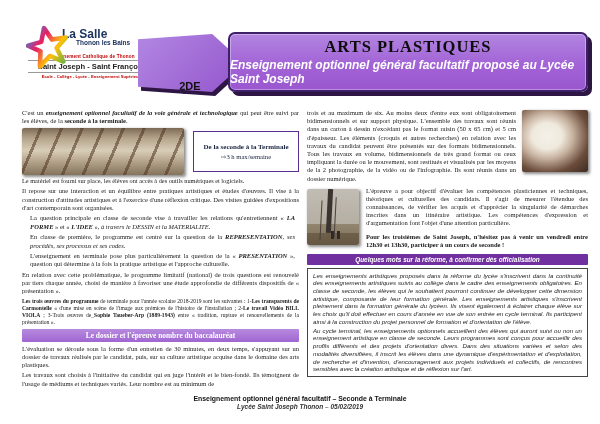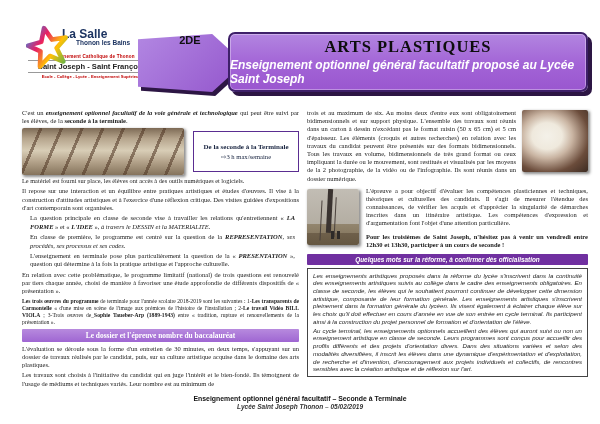--- a/index.html
+++ b/index.html
@@ -20,21 +20,21 @@
   .logo-line1 { margin-top:7px; font-family:"Liberation Sans",sans-serif; font-weight:bold; font-size:4.6px; color:#c00000; letter-spacing:.2px; }
   .logo-line2 { font-family:"Liberation Sans",sans-serif; font-weight:bold; font-size:7.6px; color:#222; border-top:1px solid #999; border-bottom:1px solid #999; padding:1px 0; margin-top:1px; }
   .logo-line3 { margin-top:1px; font-family:"Liberation Sans",sans-serif; font-weight:bold; font-size:4.2px; color:#c00000; }
   .badge {
     position:absolute; left:116px; top:4px; width:106px; height:58px;
     filter:drop-shadow(3px 4px 0 #2d1644);
   }
   .badge-shape {
     width:100%; height:100%; background:linear-gradient(135deg,#b287e2,#9355cc);
     clip-path:polygon(0 9%, 70% 0, 100% 50%, 70% 100%, 0 91%);
-    display:flex; align-items:flex-start;padding-left:24px;
+    display:flex; align-items:flex-end;padding-left:24px;
   }
   .badge-text { width:68%; text-align:center; font-family:"Liberation Sans",sans-serif; font-weight:bold; font-size:11px; color:#111; }
   .banner {
     position:absolute; left:206px; right:0; top:2px; height:60px;
     background:linear-gradient(180deg,#b285e0 0%, #a263d6 55%, #9a57cf 100%);
     border:2px solid #3e2069; border-radius:7px;
     box-shadow:4px 4px 0 #2d1644, inset 0 0 0 1px rgba(255,255,255,.35);
     display:flex; flex-direction:column; justify-content:center; align-items:center; z-index:2;
   }
   .banner-title { font-family:"Liberation Serif",serif; font-weight:bold; font-size:16.5px; letter-spacing:1px; color:#0d0d0d; line-height:1.1; }

